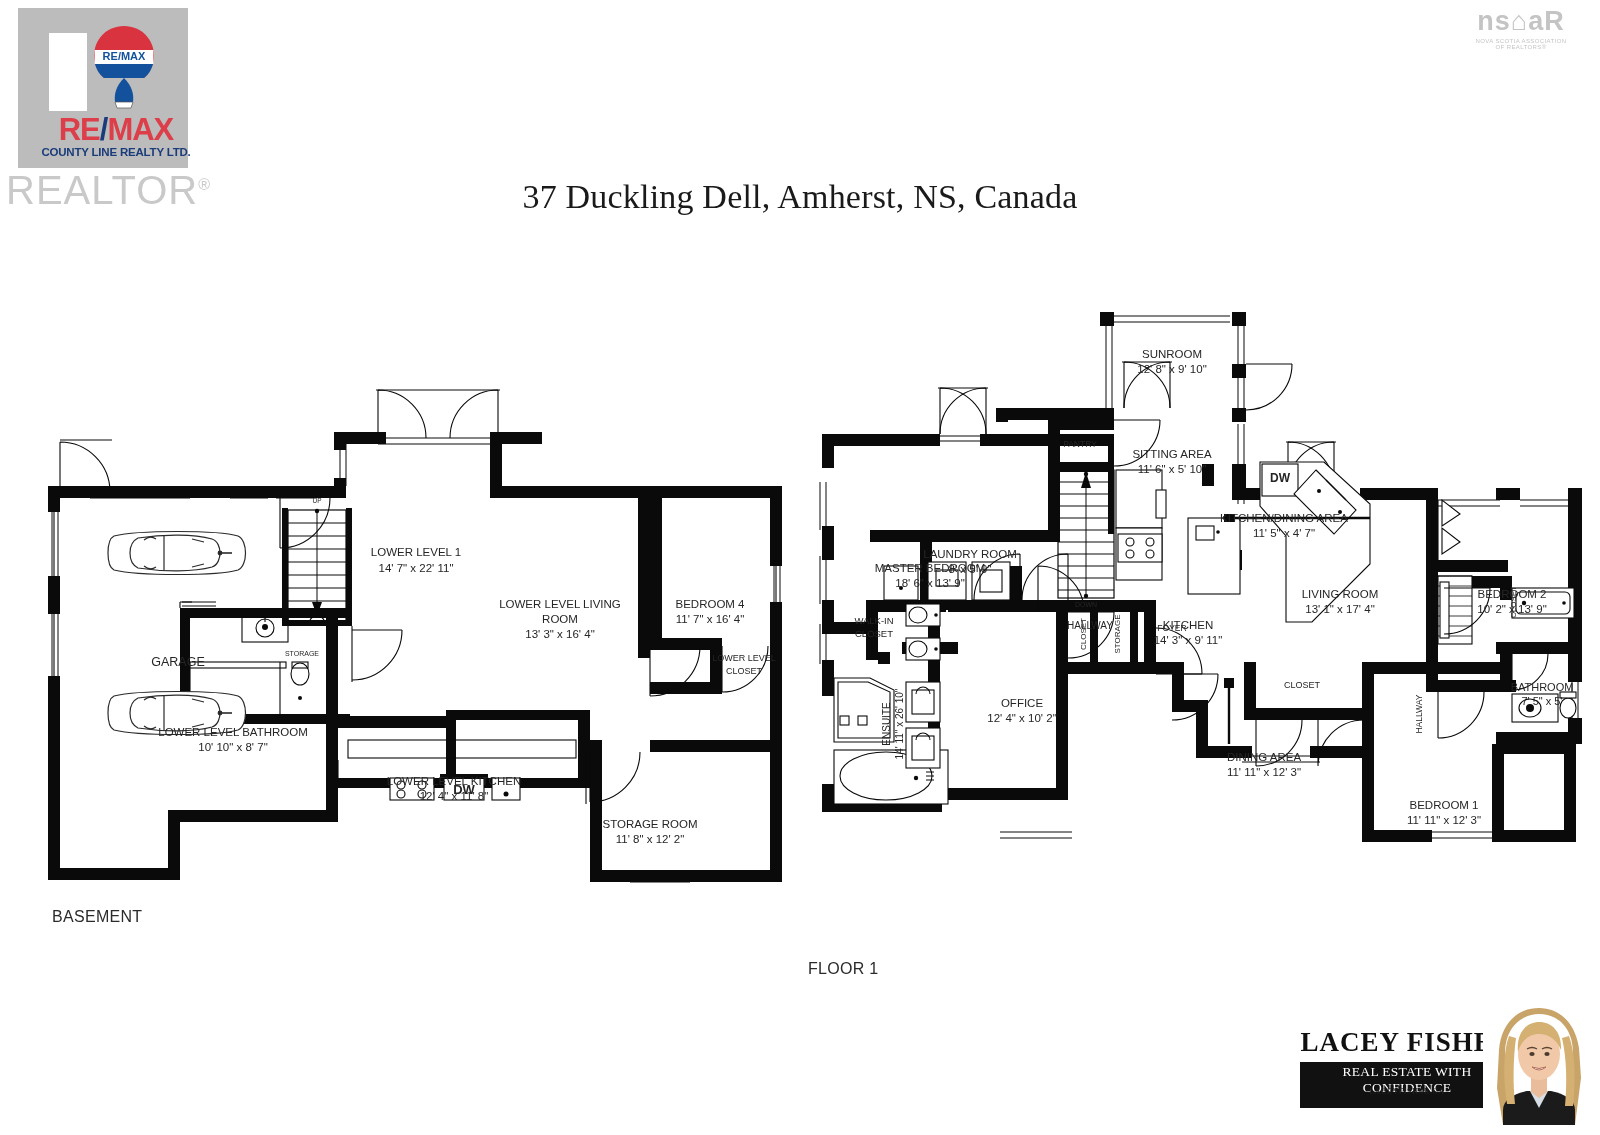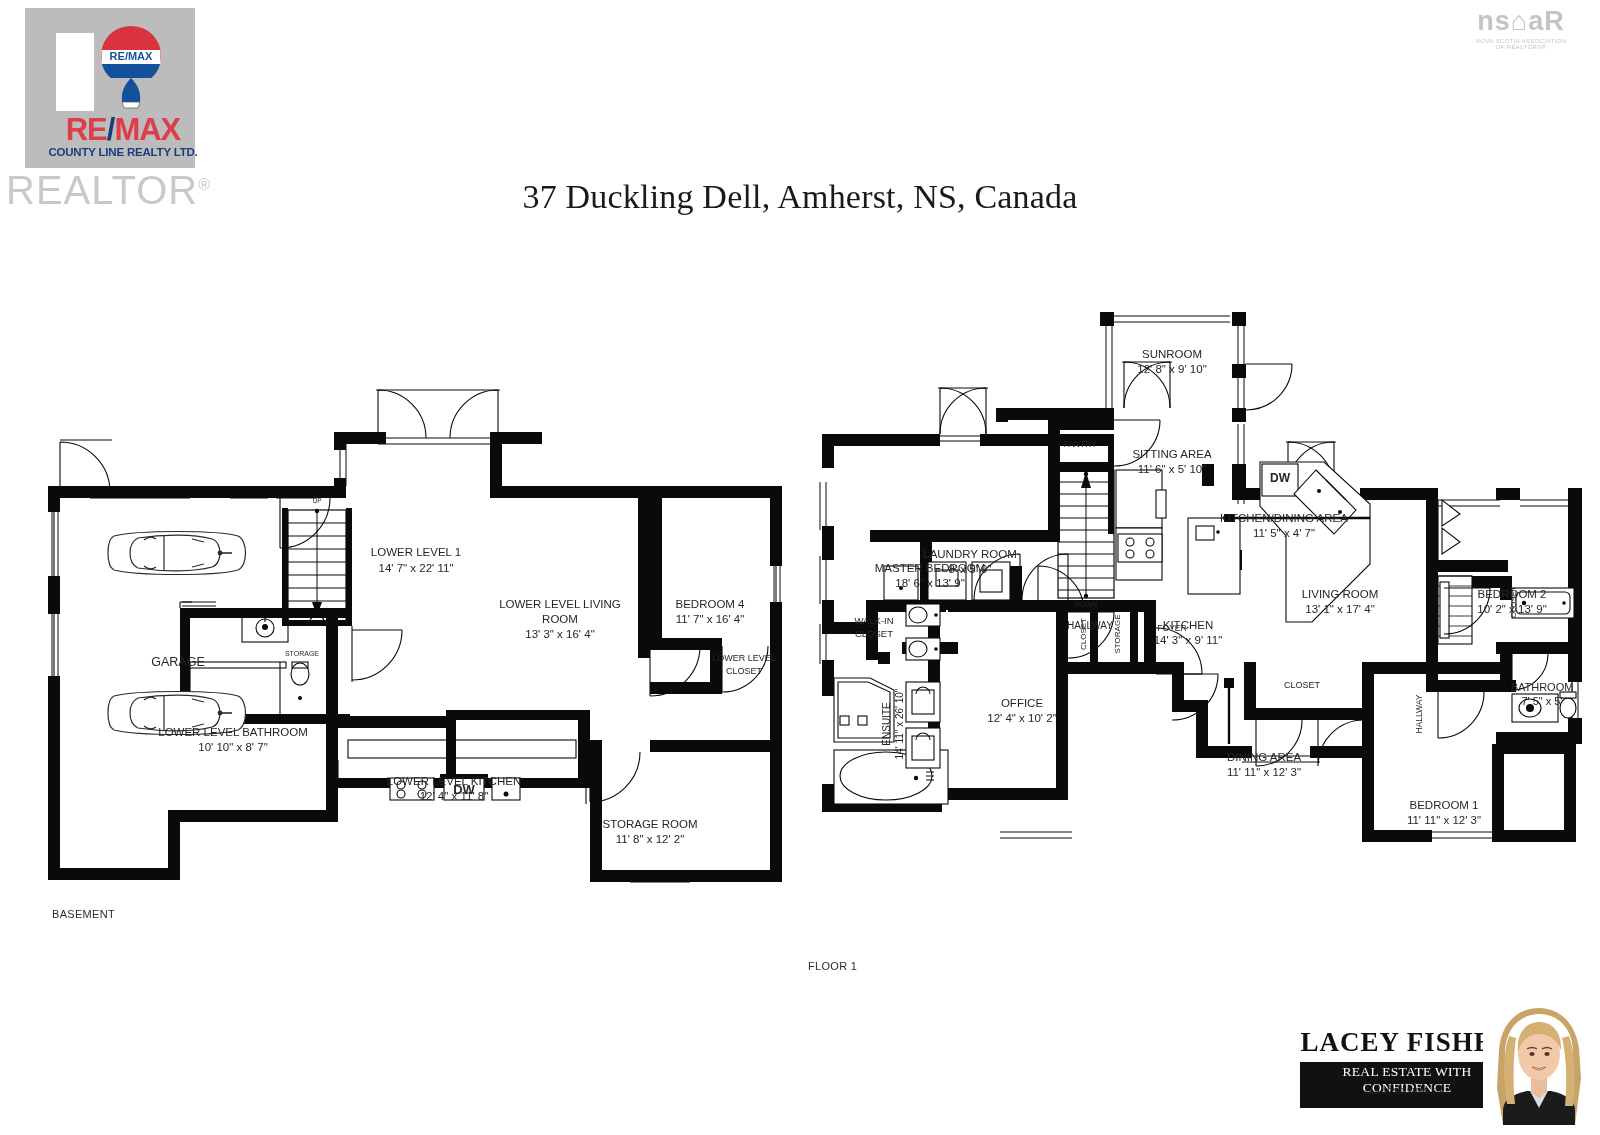--- a/index.html
+++ b/index.html
@@ -10,21 +10,21 @@
     font-family: "Liberation Sans", sans-serif;
     overflow: hidden;
   }
   #page {
     position: relative;
     width: 1600px; height: 1135px;
     background: #ffffff;
   }
 
   
-  #remax-logo { position: absolute; left: 18px; top: 8px; width: 178px; height: 160px; margin-left: 7px; }
+  #remax-logo { position: absolute; left: 18px; top: 8px; width: 178px; height: 160px; }
   #remax-grey-box {
     position: absolute; left: 0; top: 0; width: 170px; height: 160px;
     background: #bcbcbc;
   }
   #remax-white-r {
     position: absolute; left: 31px; top: 25px; width: 38px; height: 78px;
     background: #ffffff;
   }
   #balloon { position: absolute; left: 74px; top: 16px; width: 64px; height: 92px; }
   #remax-word {
@@ -64,21 +64,21 @@
     position: absolute; left: 0; top: 178px; width: 1600px;
     text-align: center;
     font-size: 34px; color: #1a1a1a; letter-spacing: 0.2px;
     font-family: Liberation Serif, serif;
   }
 
   
   .plan { position: absolute; }
   .plan svg { display: block; }
   .floor-label {
-    position: absolute; font-size: 11px; color: #2b2b2b; letter-spacing: 0.3px;
+    position: absolute; font-size: 16px; color: #2b2b2b; letter-spacing: 0.3px;
   }
 
   
   #lf-brand { position: absolute; left: 1278px; top: 963px; width: 310px; height: 162px; }
   #lf-mono {
     position: absolute; left: 52px; top: 4px; width: 160px; text-align: center;
     font-family: "Liberation Serif", serif; font-weight: bold;
     font-size: 56px; color: #111; line-height: 1;
   }
   #lf-name {

